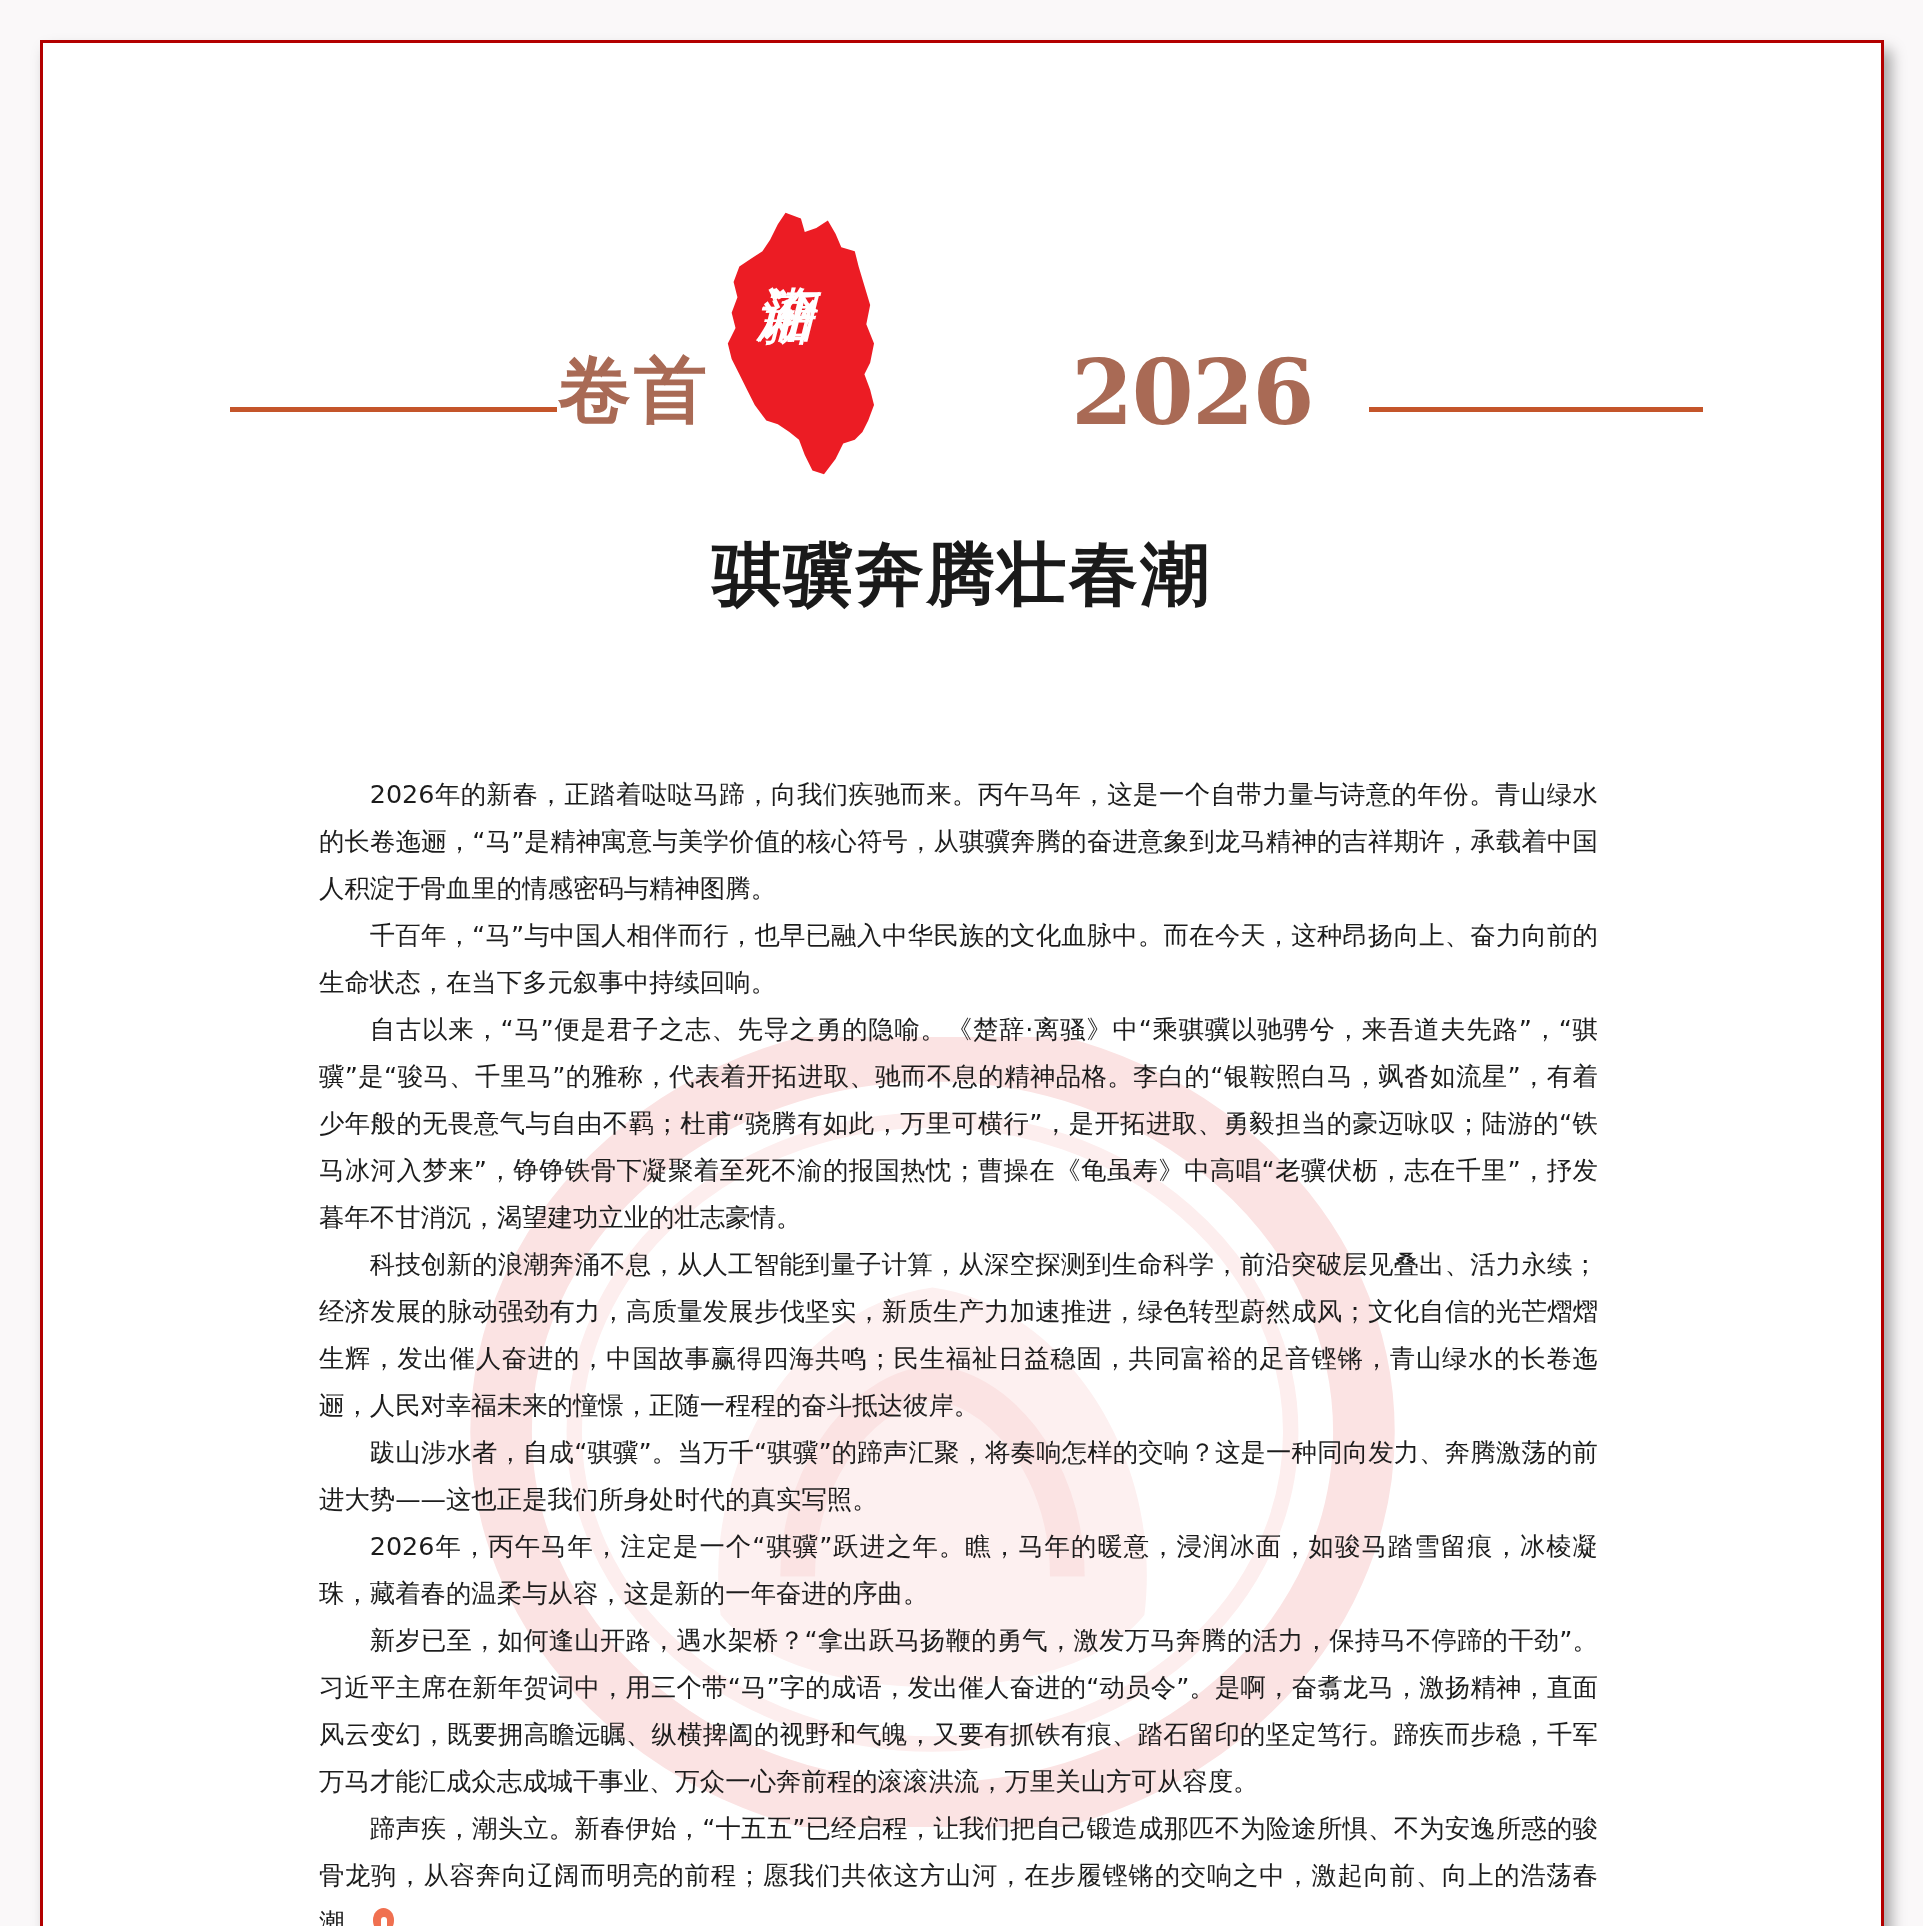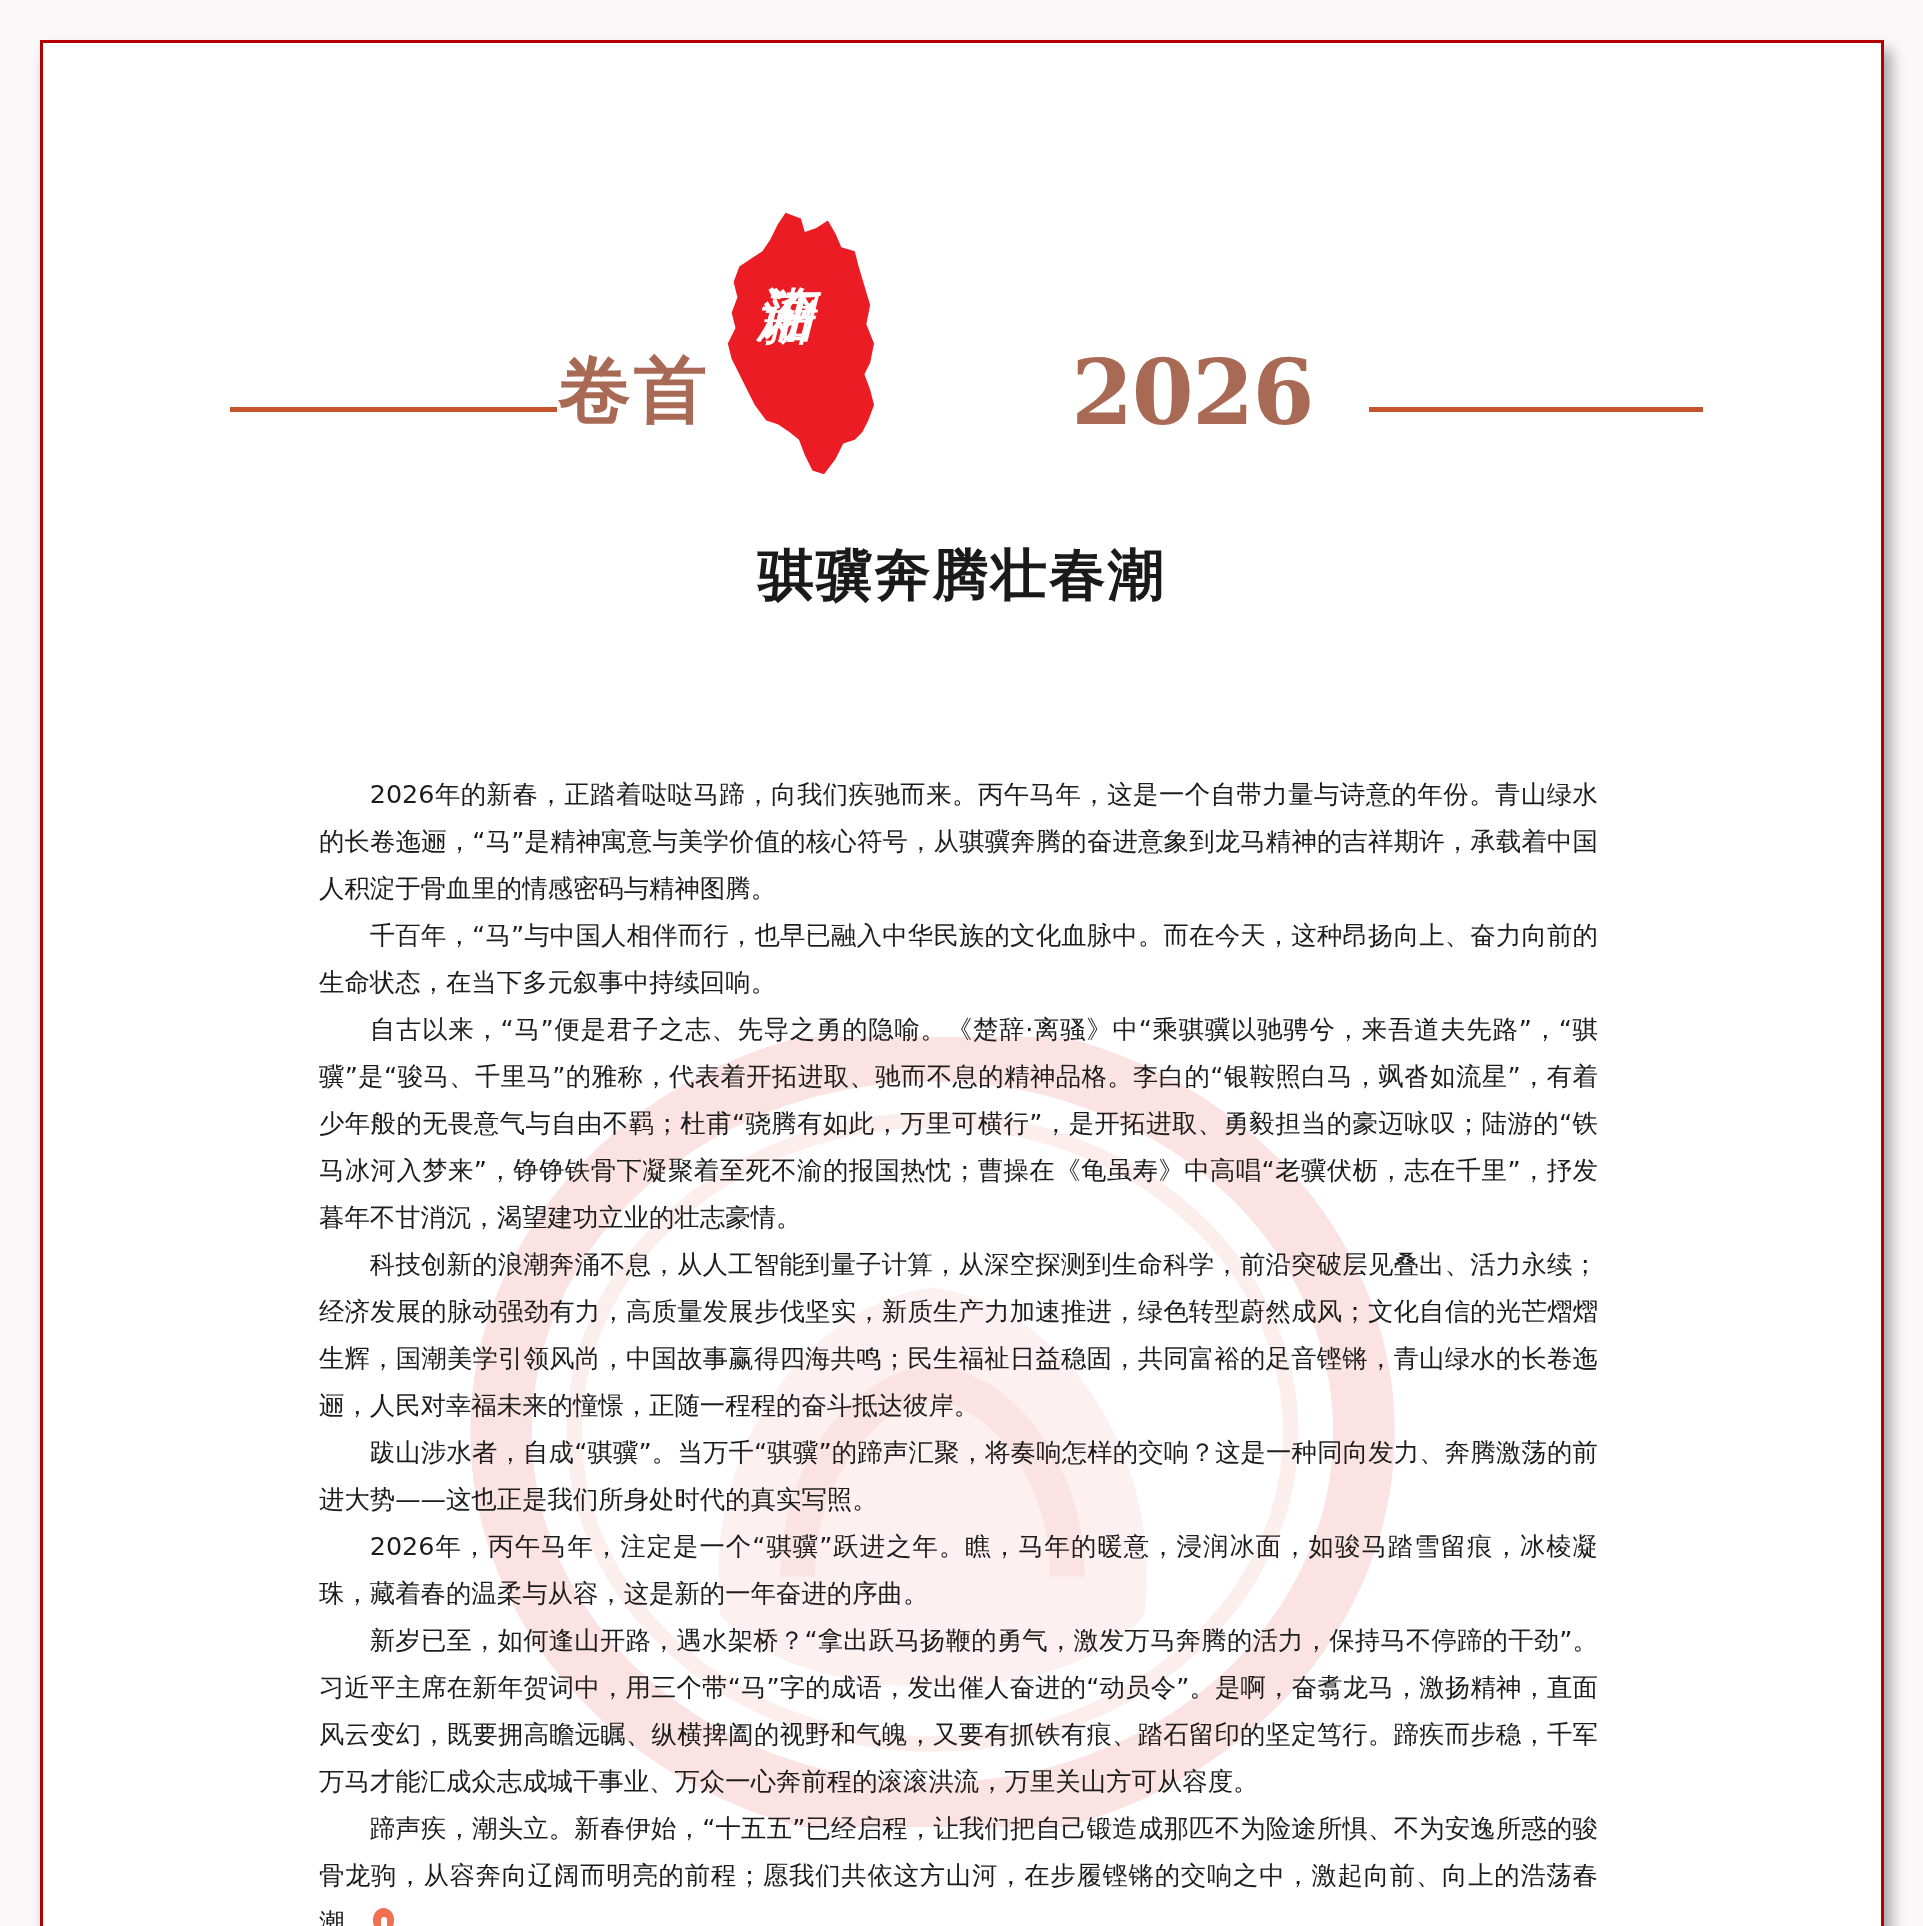--- a/index.html
+++ b/index.html
@@ -35,21 +35,21 @@
   }
   .logo { left: 646px; top: 162px; width: 270px; height: 277px; }
   .logo-text {
     position: absolute; color: #ffffff; font-family: "DejaVu Serif", serif;
     font-size: 58px; line-height: 62px; font-style: italic; writing-mode: vertical-rl;
   }
 
   
   .title {
     left: 0; top: 485px; width: 1838px; text-align: center;
-    font-size: 56px; line-height: 92px; font-weight: bold; color: #1a1a1a;
+    font-size: 69px; line-height: 92px; font-weight: bold; color: #1a1a1a;
     font-family: "DejaVu Serif", serif; letter-spacing: 2.3px;
   }
   .author {
     left: 0; top: 620px; width: 1838px; text-align: center;
     font-size: 29px; line-height: 39px; color: #222;
     font-family: "DejaVu Sans", sans-serif;
   }
 
   
   .watermark { left: 408px; top: 994px; width: 963px; height: 790px; }
@@ -97,21 +97,21 @@
       <ellipse cx="1250" cy="1025" rx="930" ry="810" fill="none" stroke="#fdeeee" stroke-width="40"></ellipse>
       <path d="M700 1500 C650 1100 900 700 1250 650 C1600 700 1850 1100 1800 1500 C1600 1750 900 1750 700 1500 Z" fill="#fdf0f0"></path>
       <path d="M900 1400 C900 1100 1100 900 1250 900 C1400 900 1600 1100 1600 1400" fill="none" stroke="#fbe3e3" stroke-width="90"></path>
     </svg>
   </div>
 
   <div class="abs article">
     <p>2026年的新春，正踏着哒哒马蹄，向我们疾驰而来。丙午马年，这是一个自带力量与诗意的年份。青山绿水的长卷迤逦，“马”是精神寓意与美学价值的核心符号，从骐骥奔腾的奋进意象到龙马精神的吉祥期许，承载着中国人积淀于骨血里的情感密码与精神图腾。</p>
     <p>千百年，“马”与中国人相伴而行，也早已融入中华民族的文化血脉中。而在今天，这种昂扬向上、奋力向前的生命状态，在当下多元叙事中持续回响。</p>
     <p>自古以来，“马”便是君子之志、先导之勇的隐喻。《楚辞·离骚》中“乘骐骥以驰骋兮，来吾道夫先路”，“骐骥”是“骏马、千里马”的雅称，代表着开拓进取、驰而不息的精神品格。李白的“银鞍照白马，飒沓如流星”，有着少年般的无畏意气与自由不羁；杜甫“骁腾有如此，万里可横行”，是开拓进取、勇毅担当的豪迈咏叹；陆游的“铁马冰河入梦来”，铮铮铁骨下凝聚着至死不渝的报国热忱；曹操在《龟虽寿》中高唱“老骥伏枥，志在千里”，抒发暮年不甘消沉，渴望建功立业的壮志豪情。</p>
-    <p>科技创新的浪潮奔涌不息，从人工智能到量子计算，从深空探测到生命科学，前沿突破层见叠出、活力永续；经济发展的脉动强劲有力，高质量发展步伐坚实，新质生产力加速推进，绿色转型蔚然成风；文化自信的光芒熠熠生辉，国潮美学引领风尚，中国故事赢得四海共鸣；民生福祉日益稳固，共同富裕的足音铿锵，青山绿水的长卷迤逦，人民对幸福未来的憧憬，正随一程程的奋斗抵达彼岸。</p>
+    <p>科技创新的浪潮奔涌不息，从人工智能到量子计算，从深空探测到生命科学，前沿突破层见叠出、活力永续；经济发展的脉动强劲有力，高质量发展步伐坚实，新质生产力加速推进，绿色转型蔚然成风；文化自信的光芒熠熠生辉，发出催人奋进的，中国故事赢得四海共鸣；民生福祉日益稳固，共同富裕的足音铿锵，青山绿水的长卷迤逦，人民对幸福未来的憧憬，正随一程程的奋斗抵达彼岸。</p>
     <p>跋山涉水者，自成“骐骥”。当万千“骐骥”的蹄声汇聚，将奏响怎样的交响？这是一种同向发力、奔腾激荡的前进大势——这也正是我们所身处时代的真实写照。</p>
     <p>2026年，丙午马年，注定是一个“骐骥”跃进之年。瞧，马年的暖意，浸润冰面，如骏马踏雪留痕，冰棱凝珠，藏着春的温柔与从容，这是新的一年奋进的序曲。</p>
     <p>新岁已至，如何逢山开路，遇水架桥？“拿出跃马扬鞭的勇气，激发万马奔腾的活力，保持马不停蹄的干劲”。习近平主席在新年贺词中，用三个带“马”字的成语，发出催人奋进的“动员令”。是啊，奋翥龙马，激扬精神，直面风云变幻，既要拥高瞻远瞩、纵横捭阖的视野和气魄，又要有抓铁有痕、踏石留印的坚定笃行。蹄疾而步稳，千军万马才能汇成众志成城干事业、万众一心奔前程的滚滚洪流，万里关山方可从容度。</p>
     <p><span>蹄声疾，潮头立。新春伊始，“十五五”已经启程，让我们把自己锻造成那匹不为险途所惧、不为安逸所惑的骏骨龙驹，从容奔向辽阔而明亮的前程；愿我们共依这方山河，在步履铿锵的交响之中，激起向前、向上的浩荡春潮。</span><span class="end-mark"></span></p>
   </div>
 
 </div>
 
 
 </body></html>

